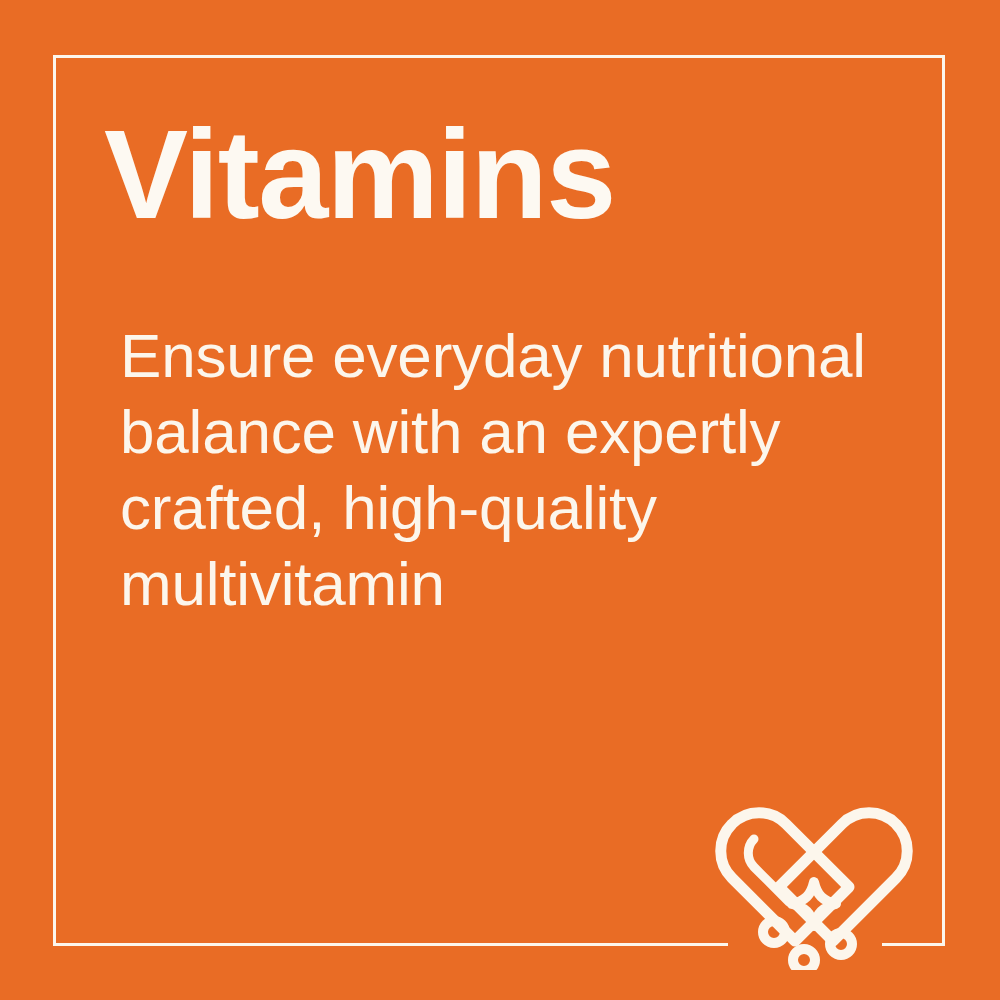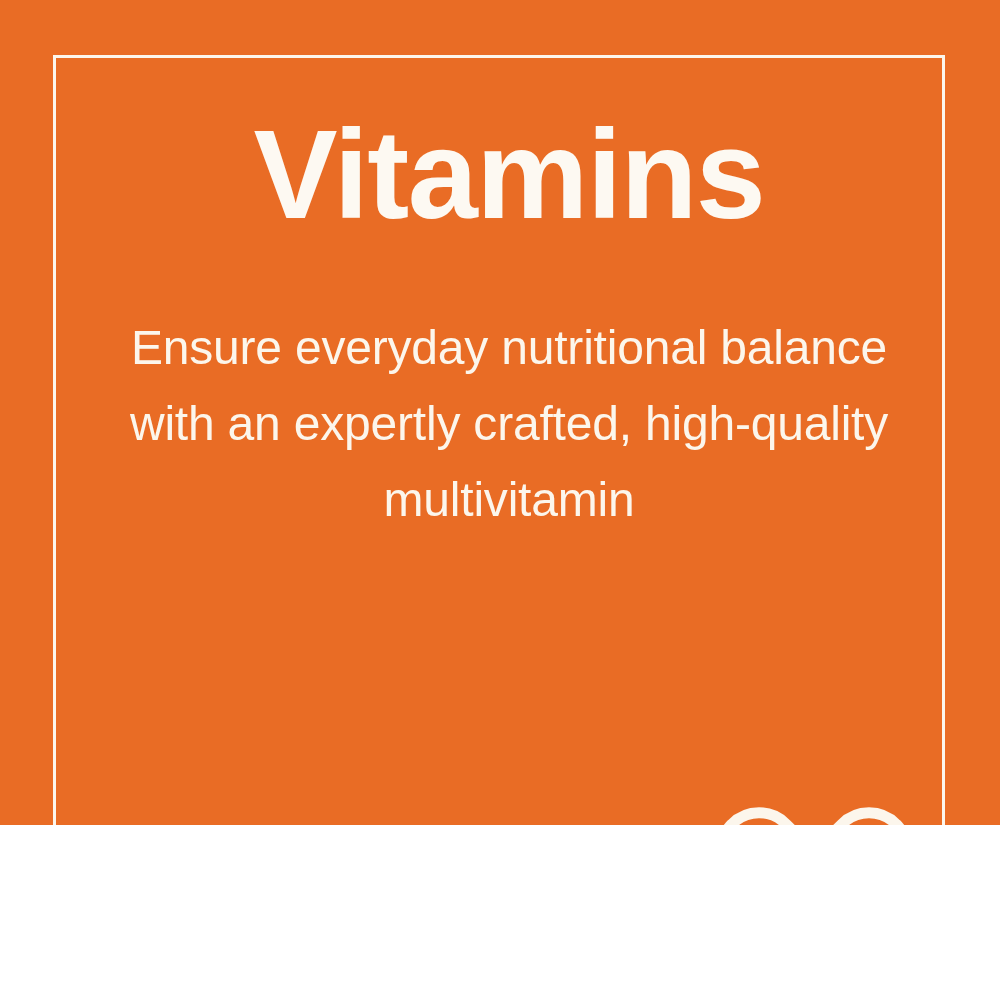--- a/index.html
+++ b/index.html
@@ -4,25 +4,24 @@
 <title>Vitamins Product Card</title>
 <style>
   html, body {
     margin: 0;
     padding: 0;
     background: #ffffff;
   }
   #card {
     position: relative;
     width: 1000px;
-    height: 825px;
+    height: 1000px;
     overflow: hidden;
     font-family: "Liberation Sans", "DejaVu Sans", sans-serif;
     background: #e96c25;
-    text-align: center;
     -webkit-font-smoothing: antialiased;
   }
 
   
   .frame-edge {
     position: absolute;
     background: #fcf6ec;
   }
   #frame-top    { left: 53px;  top: 55px;   width: 892px; height: 3px; }
   #frame-left   { left: 53px;  top: 55px;   width: 3px;   height: 891px; }
@@ -40,24 +39,24 @@
   #page-title {
     margin: 0;
     color: #fdf9f2;
     font-size: 126px;
     line-height: 1.0;
     font-weight: 700;
     letter-spacing: -1.5px;
     white-space: nowrap;
   }
   #description {
-    margin: 8px;
+    margin: 16px;
     padding-top: 64px;
     color: #fcf6ec;
-    font-size: 48px;
+    font-size: 62px;
     line-height: 76px;
     font-weight: 400;
     letter-spacing: -0.2px;
     max-width: 800px;
   }
 
   
   #pill-icon {
     position: absolute;
     left: 694px;

